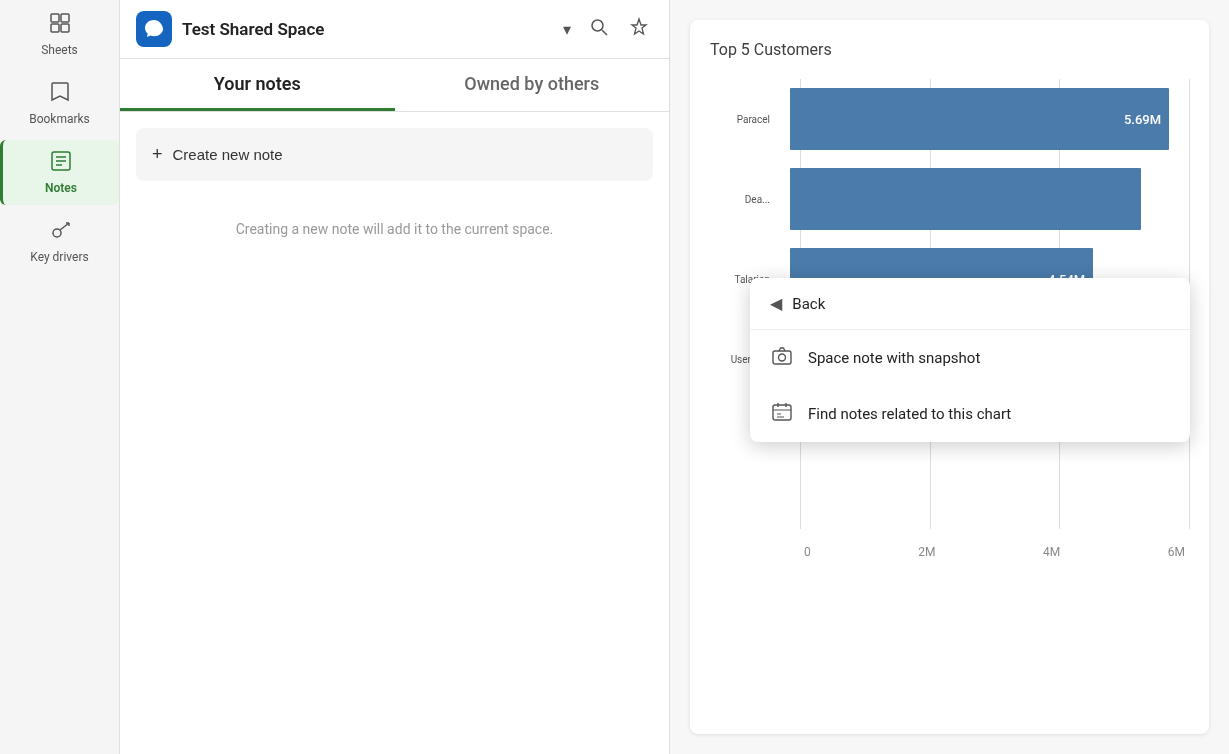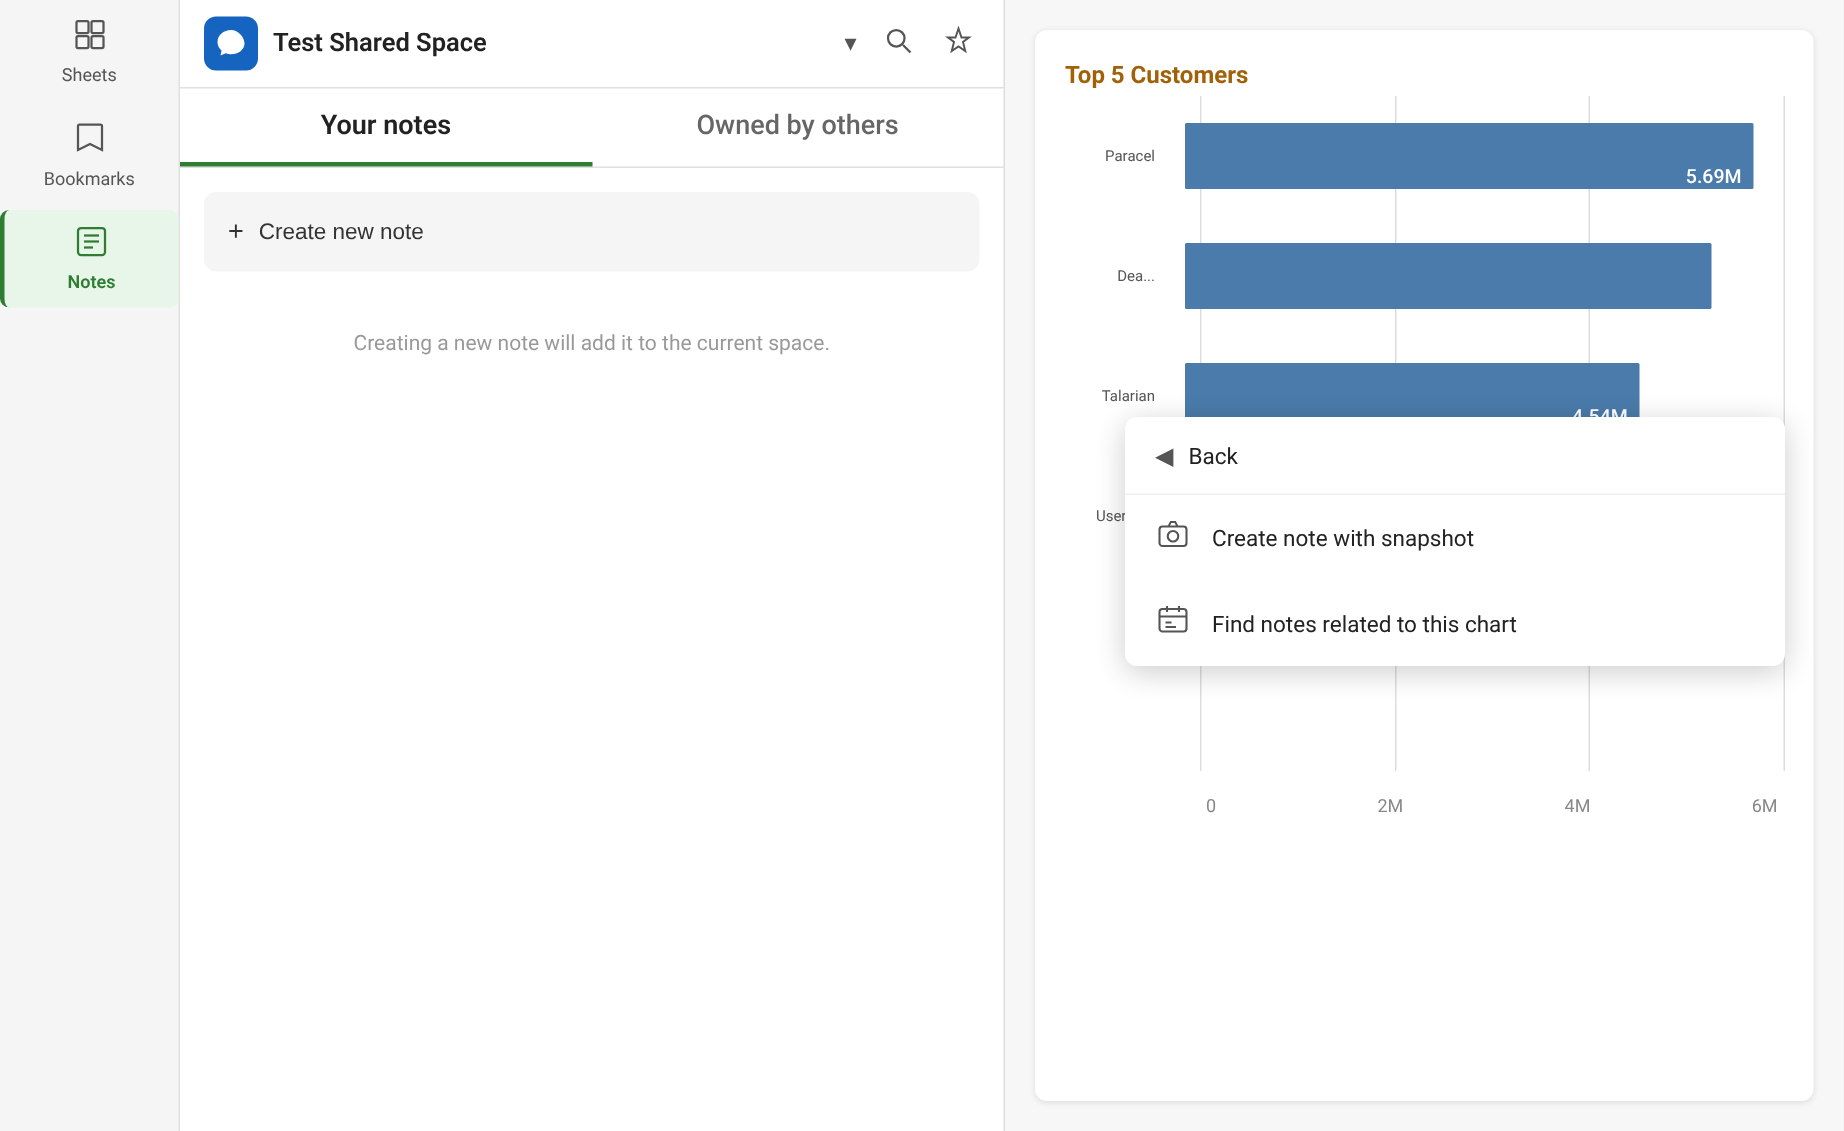--- a/index.html
+++ b/index.html
@@ -159,23 +159,23 @@
     .chart-card {
       background: #fff;
       border-radius: 8px;
       padding: 20px;
       box-shadow: 0 1px 4px rgba(0,0,0,0.1);
       flex: 1;
       position: relative;
     }
     .chart-title {
       font-size: 16px;
-      font-weight: 700;
-      color: #a16207;
-      margin-bottom: 5px;
+      font-weight: 400;
+      color: #404040;
+      margin-bottom: 20px;
     }
     .bar-row {
       display: flex;
       align-items: center;
       height: 80px;
       position: relative;
     }
     .bar-label {
       width: 80px;
       text-align: right;
@@ -186,23 +186,23 @@
     }
     .bar-container {
       flex: 1;
       display: flex;
       align-items: center;
       position: relative;
       height: 50px;
     }
     .bar {
       background: #4a7baa;
-      height: 44px;
-      display: flex;
-      align-items: flex-end;
+      height: 62px;
+      display: flex;
+      align-items: center;
       justify-content: flex-end;
       padding-right: 8px;
       border-radius: 1px;
     }
     .bar-value {
       font-size: 13px;
       color: white;
       font-weight: 500;
     }
 
@@ -286,20 +286,31 @@
   <div class="sidebar-item active">
     <span class="icon">
       <svg width="22" height="22" viewBox="0 0 22 22" fill="none">
         <rect x="2" y="2" width="18" height="18" rx="2" stroke="#2e7d32" stroke-width="1.5" fill="none"></rect>
         <line x1="6" y1="7" x2="16" y2="7" stroke="#2e7d32" stroke-width="1.5"></line>
         <line x1="6" y1="11" x2="16" y2="11" stroke="#2e7d32" stroke-width="1.5"></line>
         <line x1="6" y1="15" x2="12" y2="15" stroke="#2e7d32" stroke-width="1.5"></line>
       </svg>
     </span>
     <span class="sidebar-item-label" style="color:#2e7d32;font-weight:600;">Notes</span>
+  </div>
+  <div class="sidebar-item">
+    <span class="icon">
+      <svg width="22" height="22" viewBox="0 0 22 22" fill="none">
+        <circle cx="8" cy="14" r="4" stroke="#555" stroke-width="1.5" fill="none"></circle>
+        <line x1="11" y1="11" x2="20" y2="4" stroke="#555" stroke-width="1.5"></line>
+        <line x1="17" y1="4" x2="20" y2="4" stroke="#555" stroke-width="1.5"></line>
+        <line x1="20" y1="4" x2="20" y2="7" stroke="#555" stroke-width="1.5"></line>
+      </svg>
+    </span>
+    <span class="sidebar-item-label">Key drivers</span>
   </div>
 </nav>
 
 <div class="notes-panel">
   <div class="notes-header">
     <div class="space-icon">
       <svg width="22" height="22" viewBox="0 0 22 22" fill="none">
         <path d="M11 2C6 2 2 5.5 2 10c0 2.2 1 4.2 2.7 5.6L4 19l3.5-1.5C8.9 18 9.9 18.2 11 18.2c5 0 9-3.2 9-7.2S16 2 11 2z" fill="white"></path>
       </svg>
     </div>
@@ -399,21 +410,21 @@
         <span>Back</span>
       </div>
       <div class="context-menu-item">
         <span class="menu-icon">
           <svg width="20" height="20" viewBox="0 0 20 20" fill="none">
             <rect x="1" y="5" width="18" height="13" rx="2" stroke="#555" stroke-width="1.4" fill="none"></rect>
             <circle cx="10" cy="11.5" r="3.5" stroke="#555" stroke-width="1.4" fill="none"></circle>
             <path d="M7 5l1.5-3h3L13 5" stroke="#555" stroke-width="1.3" fill="none"></path>
           </svg>
         </span>
-        <span>Create note with snapshot</span>
+        <span>Space note with snapshot</span>
       </div>
       <div class="context-menu-item">
         <span class="menu-icon">
           <svg width="20" height="20" viewBox="0 0 20 20" fill="none">
             <rect x="1" y="3" width="18" height="15" rx="2" stroke="#555" stroke-width="1.4" fill="none"></rect>
             <line x1="1" y1="8" x2="19" y2="8" stroke="#555" stroke-width="1.2"></line>
             <line x1="6" y1="1" x2="6" y2="5" stroke="#555" stroke-width="1.4"></line>
             <line x1="14" y1="1" x2="14" y2="5" stroke="#555" stroke-width="1.4"></line>
             <line x1="5" y1="12" x2="9" y2="12" stroke="#555" stroke-width="1.2"></line>
             <line x1="5" y1="15" x2="12" y2="15" stroke="#555" stroke-width="1.2"></line>

